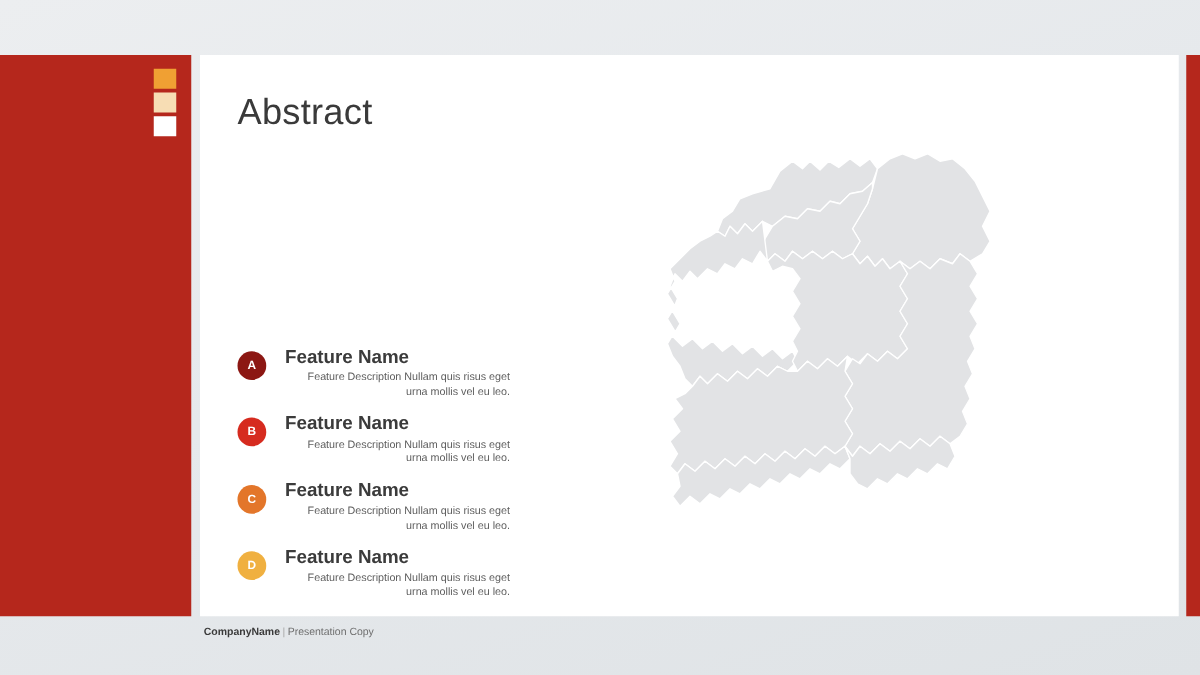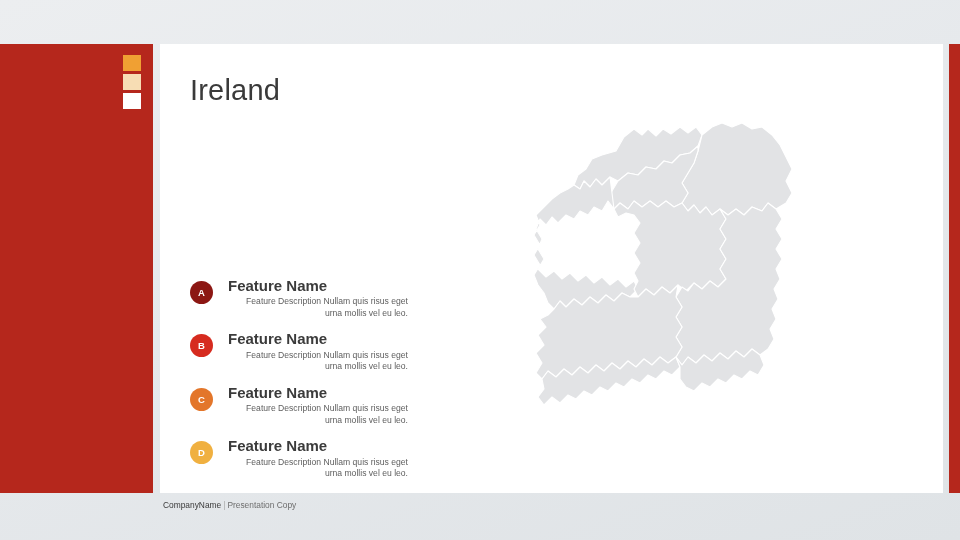--- a/index.html
+++ b/index.html
@@ -144,21 +144,21 @@
 
   
   .footer {
     position: absolute;
     left: 163px;
     top: 500px;
     font-size: 8.4px;
     white-space: nowrap;
   }
   .footer-company {
-    font-weight: normal;
+    font-weight: bold;
     color: #3a3a3a;
   }
   .footer-sep {
     color: #a8a8a8;
     margin: 0 2px;
   }
   .footer-title {
     color: #6e6e6e;
   }
 </style>
@@ -172,21 +172,21 @@
   <div class="swatch-stack">
     <div class="swatch swatch-orange"></div>
     <div class="swatch swatch-peach"></div>
     <div class="swatch swatch-white"></div>
   </div>
 
   <div class="red-strip"></div>
 
   <div class="content-card">
 
-    <div class="page-title">Ireland</div>
+    <div class="page-title">Abstract</div>
 
 
     <div class="feature-list">
 
       <div class="feature-item">
         <div class="feature-badge" style="background:#8c1713">A</div>
         <div class="feature-text">
           <div class="feature-name">Feature Name</div>
           <div class="feature-desc">Feature Description Nullam quis risus eget urna mollis vel eu leo.</div>
         </div>

